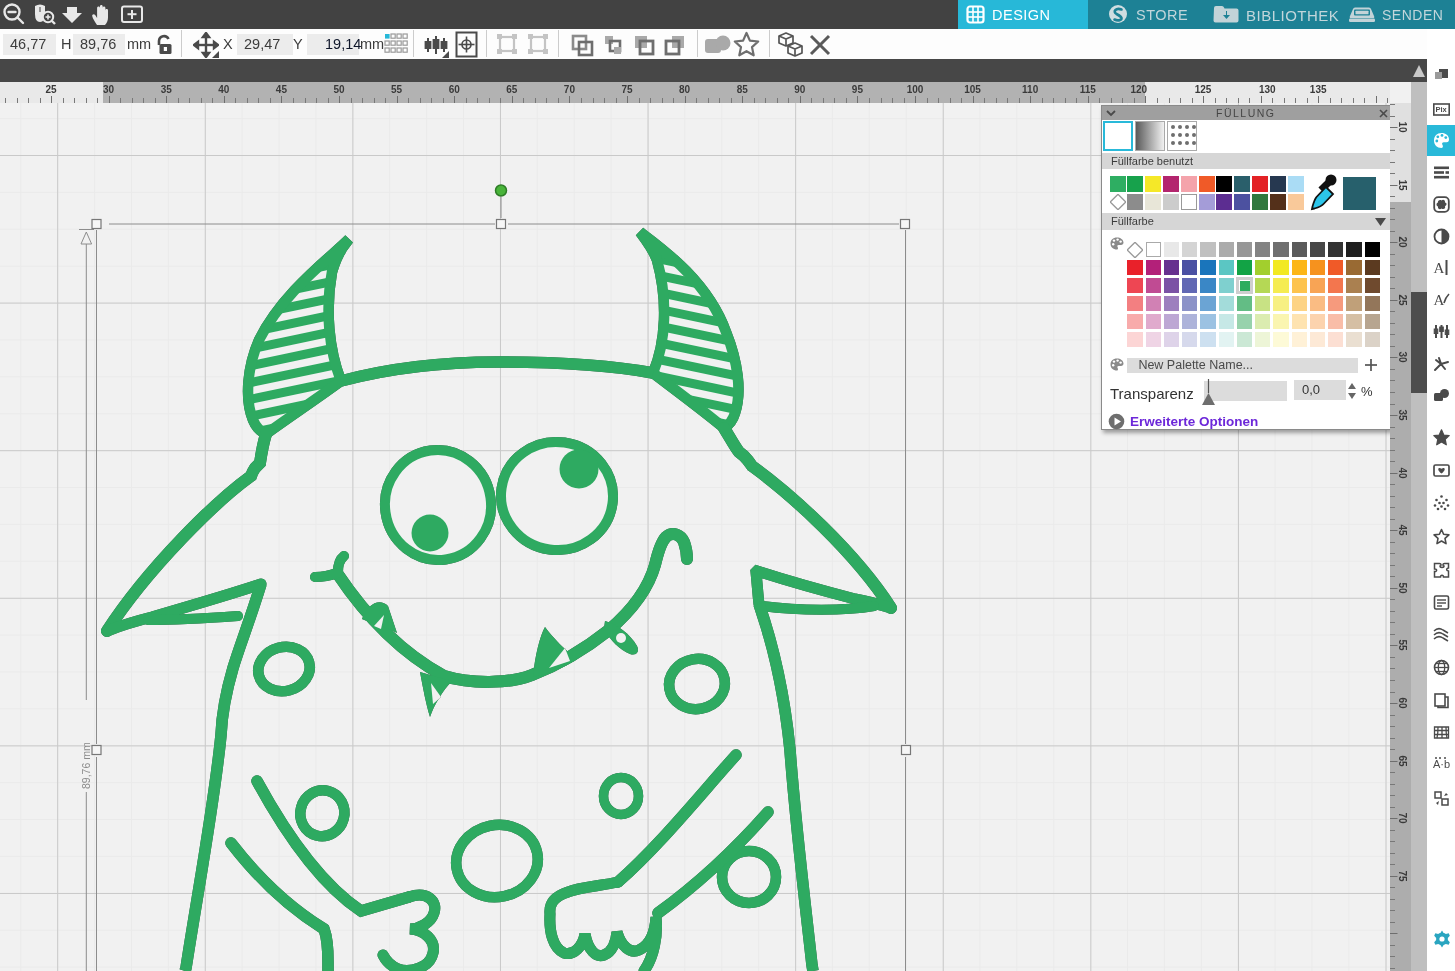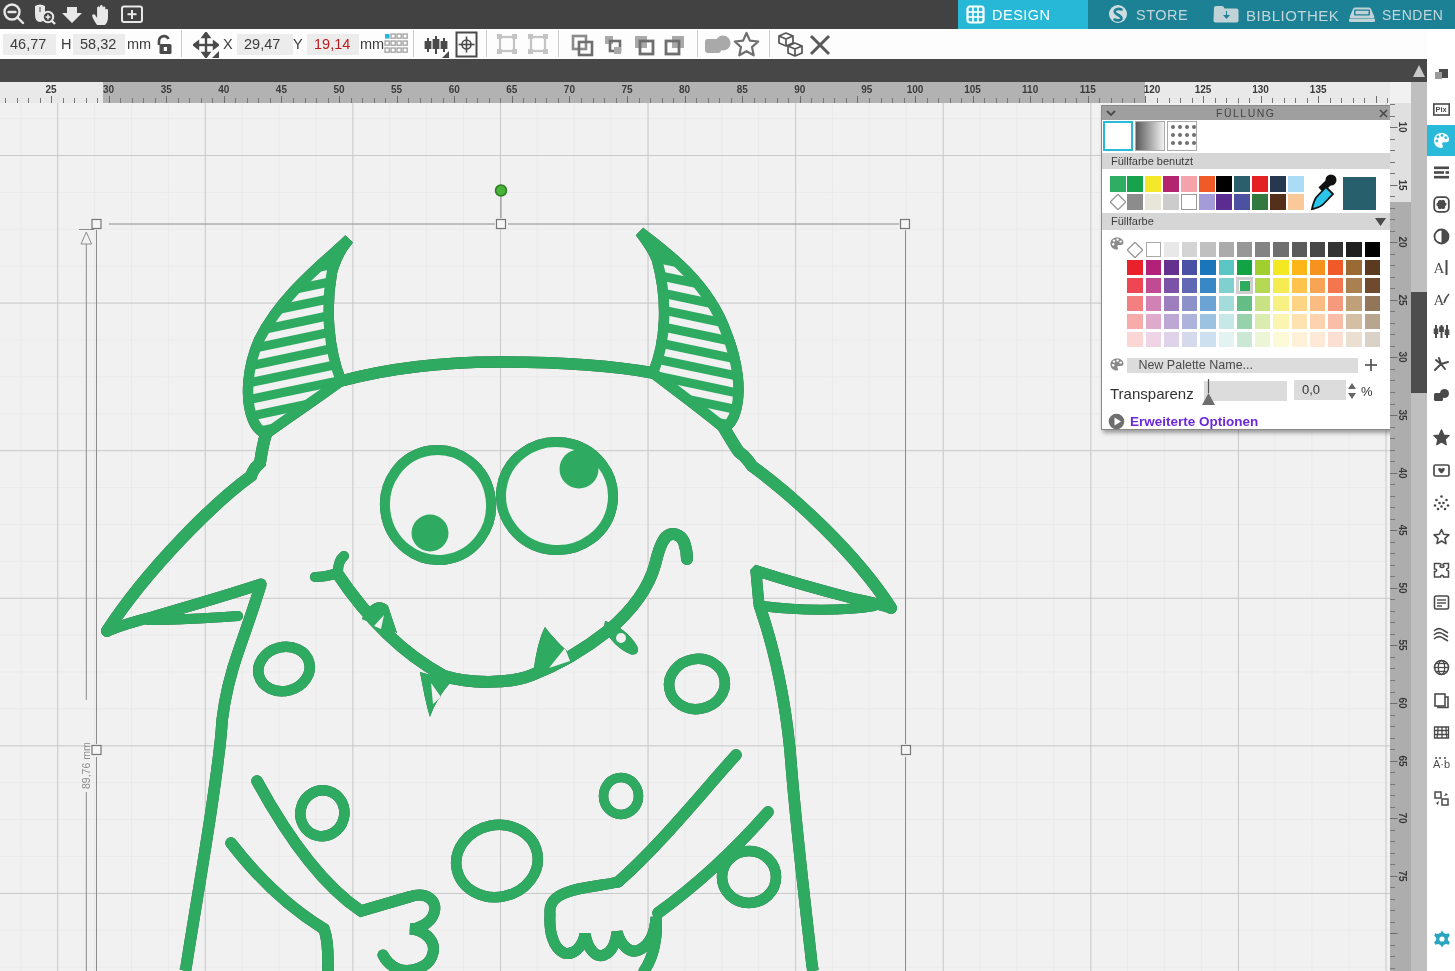--- a/index.html
+++ b/index.html
@@ -55,21 +55,21 @@
 <svg class="abs" style="left:1348px;top:5px" width="28" height="19" viewBox="0 0 28 19">
 <path d="M3 13 q-2 0 -1 -2 l3 -7 q0.5 -1.5 2 -1.5 l14 0 q1.5 0 2 1.5 l3 7 q1 2 -1 2 Z" fill="#c2d3d8"></path>
 <rect x="6" y="4.5" width="16" height="6" rx="1" fill="#1d8195"></rect>
 <rect x="7.5" y="5.8" width="13" height="3.4" rx="0.5" fill="#c2d3d8"></rect>
 <rect x="1" y="13.5" width="26" height="3.5" rx="1.2" fill="#c2d3d8"></rect>
 </svg>
 <div class="abs" style="left:1382px;top:7px;color:#c2d6db;font-size:14px;letter-spacing:0.5px">SENDEN</div>
 <div class="abs" style="left:0;top:28.5px;width:1455px;height:30px;background:#fdfdfd"></div>
 <div class="abs" style="left:3px;top:33.5px;width:53px;height:21.5px;background:#ececec;font-size:14.5px;color:#3c3c3c;line-height:21.5px;padding-left:7px">46,77</div>
 <div class="abs" style="left:61px;top:36px;font-size:14.5px;color:#3c3c3c">H</div>
-<div class="abs" style="left:73px;top:33.5px;width:52px;height:21.5px;background:#ececec;font-size:14.5px;color:#3c3c3c;line-height:21.5px;padding-left:7px">58,32</div>
+<div class="abs" style="left:73px;top:33.5px;width:52px;height:21.5px;background:#ececec;font-size:14.5px;color:#3c3c3c;line-height:21.5px;padding-left:7px">89,76</div>
 <div class="abs" style="left:127px;top:36px;font-size:14.5px;color:#3c3c3c">mm</div>
 <svg class="abs" style="left:153px;top:33px" width="22" height="24" viewBox="0 0 22 24">
 <path d="M6 12 l0 -4 a5 5 0 0 1 9.5 -2" fill="none" stroke="#4a4a4a" stroke-width="2.6"></path>
 <rect x="6.5" y="11" width="12" height="10" rx="1.5" fill="#4a4a4a"></rect>
 <rect x="10.8" y="14" width="3.2" height="4" fill="#fdfdfd"></rect>
 </svg>
 <div class="abs" style="left:181px;top:30px;width:1px;height:27px;background:#cccccc"></div>
 <svg class="abs" style="left:193px;top:32px" width="26" height="26" viewBox="0 0 26 26">
 <g stroke="#4a4a4a" stroke-width="2.4" fill="#4a4a4a">
 <line x1="13" y1="4" x2="13" y2="22"></line>
@@ -77,21 +77,21 @@
 <path d="M13 1 l3 4 -6 0 Z"></path>
       <path d="M13 25 l3 -4 -6 0 Z"></path>
 <path d="M1 13 l4 -3 0 6 Z"></path>
       <path d="M25 13 l-4 -3 0 6 Z"></path>
 </g>
 <path d="M26 26 l-7 0 7 -7 Z" fill="#4a4a4a"></path>
 </svg>
 <div class="abs" style="left:223px;top:36px;font-size:14.5px;color:#3c3c3c">X</div>
 <div class="abs" style="left:237px;top:33.5px;width:56px;height:21.5px;background:#ececec;font-size:14.5px;color:#3c3c3c;line-height:21.5px;padding-left:7px">29,47</div>
 <div class="abs" style="left:293px;top:36px;font-size:14.5px;color:#3c3c3c">Y</div>
-<div class="abs" style="left:307px;top:33.5px;width:52px;height:21.5px;background:#ececec;font-size:14.5px;color:#b91c1c;line-height:21.5px;padding-left:7px">19,14</div>
+<div class="abs" style="left:307px;top:33.5px;width:52px;height:21.5px;background:#ececec;font-size:14.5px;color:#0f172a;line-height:21.5px;padding-left:18px">19,14</div>
 <div class="abs" style="left:360px;top:36px;font-size:14.5px;color:#3c3c3c">mm</div>
 <svg class="abs" style="left:384px;top:33px" width="24" height="22" viewBox="0 0 24 22">
     <rect x="1" y="1" width="4.6" height="4.6" fill="#27b8d8"></rect>
     <rect x="7" y="1" width="4.2" height="4.2" fill="none" stroke="#9a9a9a" stroke-width="1.2"></rect>
     <rect x="13" y="1" width="4.2" height="4.2" fill="none" stroke="#9a9a9a" stroke-width="1.2"></rect>
     <rect x="19" y="1" width="4.2" height="4.2" fill="none" stroke="#9a9a9a" stroke-width="1.2"></rect>
     <rect x="1" y="8" width="4.2" height="4.2" fill="none" stroke="#9a9a9a" stroke-width="1.2"></rect>
     <rect x="7" y="8" width="4.2" height="4.2" fill="none" stroke="#9a9a9a" stroke-width="1.2"></rect>
     <rect x="13" y="8" width="4.2" height="4.2" fill="none" stroke="#9a9a9a" stroke-width="1.2"></rect>
     <rect x="19" y="8" width="4.2" height="4.2" fill="none" stroke="#9a9a9a" stroke-width="1.2"></rect>
@@ -191,28 +191,28 @@
 <div class="abs" style="left:281.4px;top:84px;width:30px;margin-left:-15px;text-align:center;font-size:10px;font-weight:bold;color:#3a3a3a">45</div>
 <div class="abs" style="left:339.0px;top:84px;width:30px;margin-left:-15px;text-align:center;font-size:10px;font-weight:bold;color:#3a3a3a">50</div>
 <div class="abs" style="left:396.6px;top:84px;width:30px;margin-left:-15px;text-align:center;font-size:10px;font-weight:bold;color:#3a3a3a">55</div>
 <div class="abs" style="left:454.2px;top:84px;width:30px;margin-left:-15px;text-align:center;font-size:10px;font-weight:bold;color:#3a3a3a">60</div>
 <div class="abs" style="left:511.8px;top:84px;width:30px;margin-left:-15px;text-align:center;font-size:10px;font-weight:bold;color:#3a3a3a">65</div>
 <div class="abs" style="left:569.4px;top:84px;width:30px;margin-left:-15px;text-align:center;font-size:10px;font-weight:bold;color:#3a3a3a">70</div>
 <div class="abs" style="left:627.0px;top:84px;width:30px;margin-left:-15px;text-align:center;font-size:10px;font-weight:bold;color:#3a3a3a">75</div>
 <div class="abs" style="left:684.6px;top:84px;width:30px;margin-left:-15px;text-align:center;font-size:10px;font-weight:bold;color:#3a3a3a">80</div>
 <div class="abs" style="left:742.2px;top:84px;width:30px;margin-left:-15px;text-align:center;font-size:10px;font-weight:bold;color:#3a3a3a">85</div>
 <div class="abs" style="left:799.8px;top:84px;width:30px;margin-left:-15px;text-align:center;font-size:10px;font-weight:bold;color:#3a3a3a">90</div>
-<div class="abs" style="left:857.4px;top:84px;width:30px;margin-left:-15px;text-align:right;font-size:10px;font-weight:bold;color:#3a3a3a">95</div>
+<div class="abs" style="left:857.4px;top:84px;width:30px;margin-left:-15px;text-align:center;font-size:10px;font-weight:bold;color:#3a3a3a">95</div>
 <div class="abs" style="left:915.0px;top:84px;width:30px;margin-left:-15px;text-align:center;font-size:10px;font-weight:bold;color:#3a3a3a">100</div>
 <div class="abs" style="left:972.6px;top:84px;width:30px;margin-left:-15px;text-align:center;font-size:10px;font-weight:bold;color:#3a3a3a">105</div>
 <div class="abs" style="left:1030.2px;top:84px;width:30px;margin-left:-15px;text-align:center;font-size:10px;font-weight:bold;color:#3a3a3a">110</div>
 <div class="abs" style="left:1087.8px;top:84px;width:30px;margin-left:-15px;text-align:center;font-size:10px;font-weight:bold;color:#3a3a3a">115</div>
-<div class="abs" style="left:1145.4px;top:84px;width:30px;margin-left:-15px;text-align:right;font-size:10px;font-weight:bold;color:#3a3a3a">120</div>
+<div class="abs" style="left:1145.4px;top:84px;width:30px;margin-left:-15px;text-align:left;font-size:10px;font-weight:bold;color:#3a3a3a">120</div>
 <div class="abs" style="left:1203.0px;top:84px;width:30px;margin-left:-15px;text-align:center;font-size:10px;font-weight:bold;color:#3a3a3a">125</div>
-<div class="abs" style="left:1260.6px;top:84px;width:30px;margin-left:-15px;text-align:center;font-size:10px;font-weight:bold;color:#3a3a3a">130</div>
+<div class="abs" style="left:1260.6px;top:84px;width:30px;margin-left:-15px;text-align:right;font-size:10px;font-weight:bold;color:#3a3a3a">130</div>
 <div class="abs" style="left:1318.2px;top:84px;width:30px;margin-left:-15px;text-align:center;font-size:10px;font-weight:bold;color:#3a3a3a">135</div>
 <div class="abs" style="left:0;top:103px;width:1390px;height:868px;background-color:#f1f1f1;
 background-image:
  linear-gradient(to right, #c9c9c9 0 1px, transparent 1px 100%),
  linear-gradient(to bottom, #c9c9c9 0 1px, transparent 1px 100%),
  linear-gradient(to right, #eaeaea 0 1px, transparent 1px 100%),
  linear-gradient(to bottom, #eaeaea 0 1px, transparent 1px 100%);
 background-size:147.6px 100%,100% 147.6px,36.9px 100%,100% 36.9px;
 background-position:57.2px 0,0 52px,20.3px 0,0 15.1px;"></div>
 <svg class="abs" style="left:0;top:103px;filter:drop-shadow(0 0 0.7px rgba(45,65,55,0.9))" width="1390" height="868" viewBox="0 103 1390 868">

